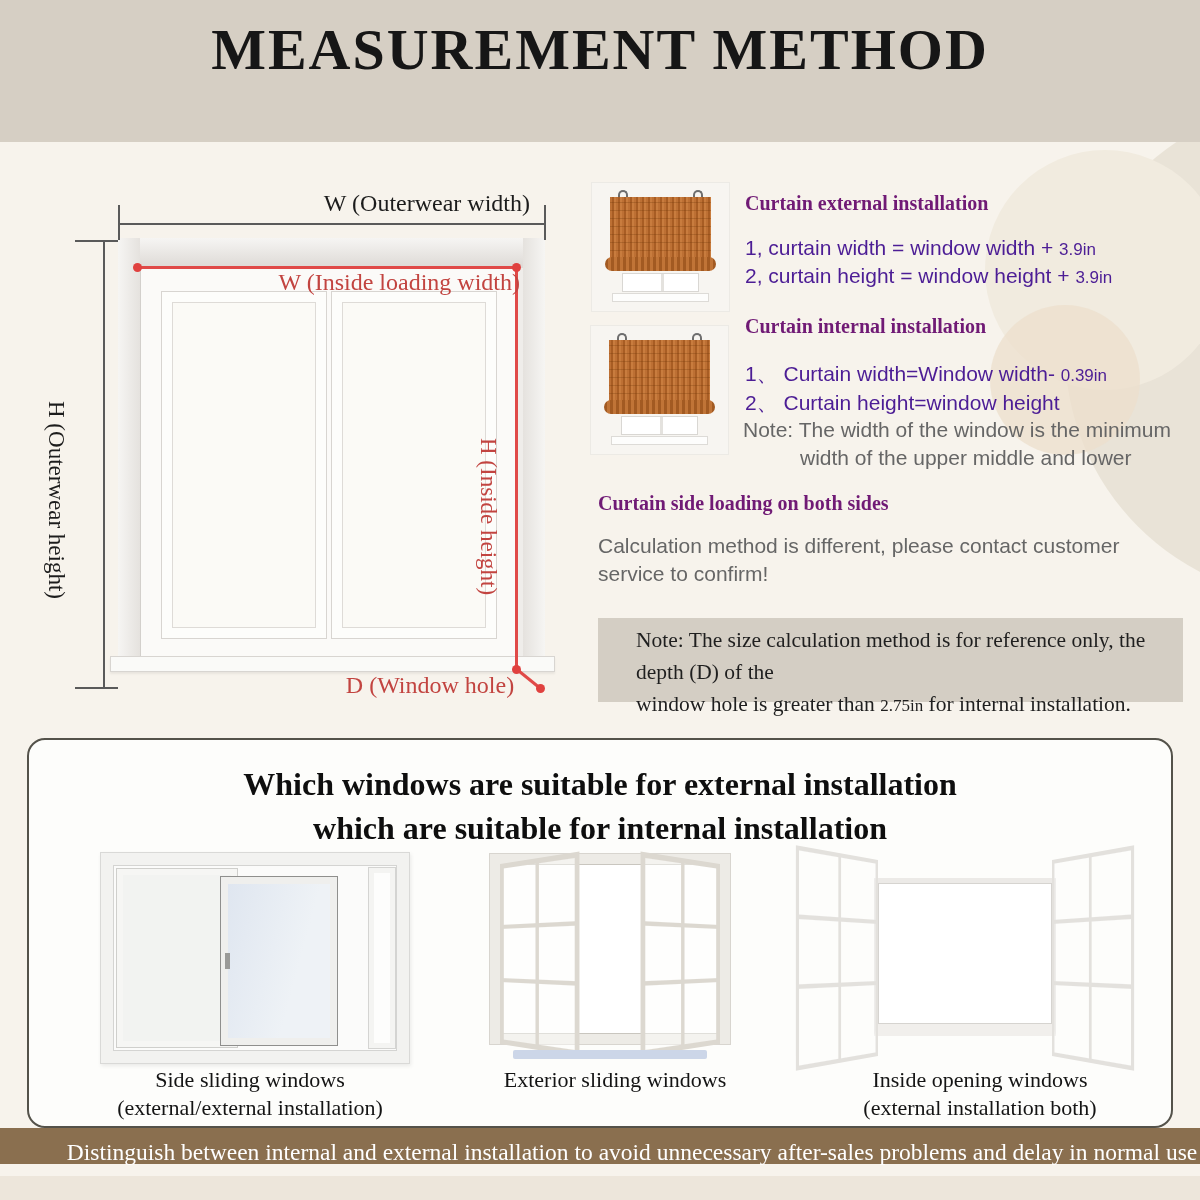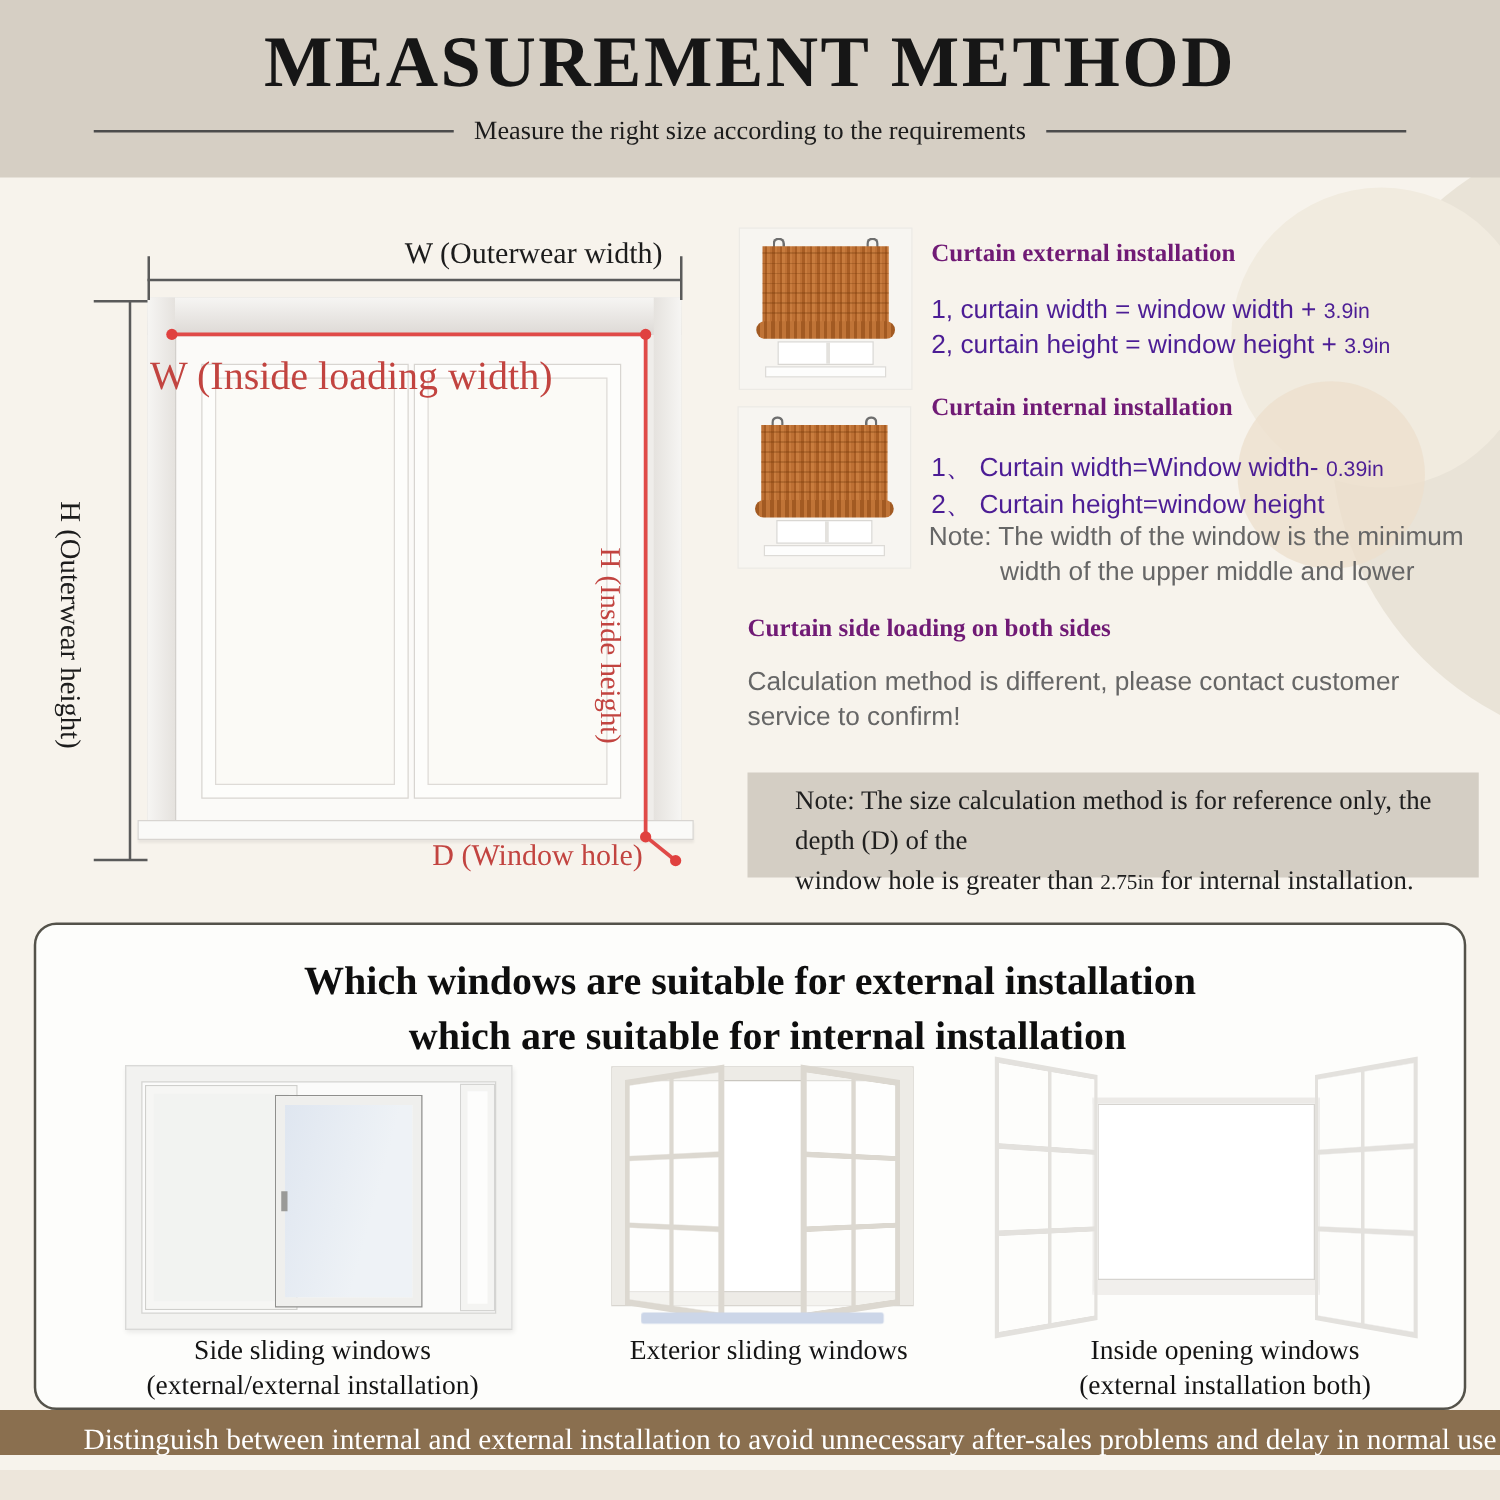--- a/index.html
+++ b/index.html
@@ -113,25 +113,20 @@
 <body>
 
 <div id="stage">
 
   <div class="abs circle circle-a"></div>
   <div class="abs circle circle-b"></div>
   <div class="abs circle circle-c"></div>
 
   <div class="abs header">
     <div class="abs title">MEASUREMENT METHOD</div>
-    <div class="abs subtitle-row">
-      <div class="sub-line"></div>
-      <div class="subtitle">Measure the right size according to the requirements</div>
-      <div class="sub-line"></div>
-    </div>
   </div>
 
   <div>
     <div class="abs wall"></div>
     <div class="abs jamb-top"></div>
     <div class="abs jamb-left"></div>
     <div class="abs jamb-right"></div>
     <div class="abs win-frame">
       <div class="sash sash-l">
         <div class="glass"></div>
@@ -151,21 +146,21 @@
 
     <div class="abs red-h"></div>
     <div class="abs red-v"></div>
     <div class="abs red-diag"></div>
     <div class="abs dot" style="left:133px;top:263px;"></div>
     <div class="abs dot" style="left:512px;top:263px;"></div>
     <div class="abs dot" style="left:512px;top:665px;"></div>
     <div class="abs dot" style="left:536px;top:684px;"></div>
 
     <div class="abs label-black" style="left:130px;top:190px;width:400px;text-align:right;font-size:24px;">W  (Outerwear width)</div>
-    <div class="abs label-red" style="left:120px;top:282px;width:400px;text-align:left;font-size:32px;">W  (Inside loading width)</div>
+    <div class="abs label-red" style="left:120px;top:269px;width:400px;text-align:right;font-size:24px;">W  (Inside loading width)</div>
     <div class="abs v-label label-black" style="left:40px;top:335px;width:32px;height:330px;font-size:23px;">H  (Outerwear height)</div>
     <div class="abs v-label label-red" style="left:473px;top:382px;width:30px;height:270px;font-size:23px;">H  (Inside height)</div>
     <div class="abs label-red" style="left:335px;top:672px;width:190px;text-align:center;font-size:24px;">D  (Window hole)</div>
   </div>
 
   <div class="abs curtain-card" style="left:592px;top:183px;">
     <div class="c-hook" style="left:26px;"></div>
     <div class="c-hook" style="right:26px;"></div>
     <div class="c-blind"></div>
     <div class="c-roll"></div>
@@ -202,21 +197,21 @@
 
   <div class="abs note-box">
     <div class="note-text">
       <div>Note: The size calculation method is for reference only, the depth (D) of the</div>
       <div><span>window hole is greater than </span><span class="note-sm">2.75in</span><span> for internal installation.</span></div>
     </div>
   </div>
 
   <div class="abs panel"></div>
   <div class="abs panel-title" style="top:766px;">Which windows are suitable for external installation</div>
-  <div class="abs panel-title" style="top:810px;margin-left:14px;">which are suitable for internal installation</div>
+  <div class="abs panel-title" style="top:810px;">which are suitable for internal installation</div>
 
   <div class="abs w1">
     <div class="w1-slot"></div>
     <div class="w1-pane"></div>
     <div class="w1-slider">
       <div class="w1-handle"></div>
     </div>
     <div class="w1-strip"></div>
   </div>
 

